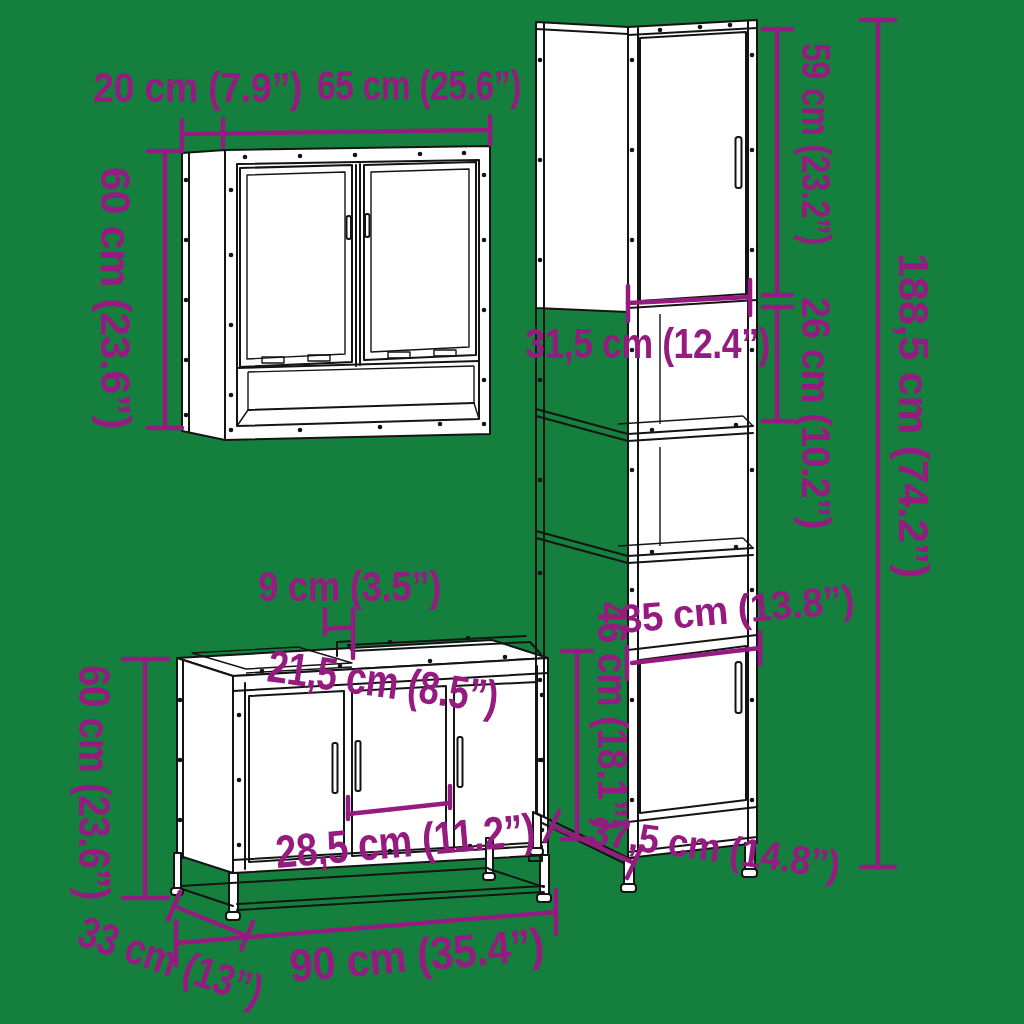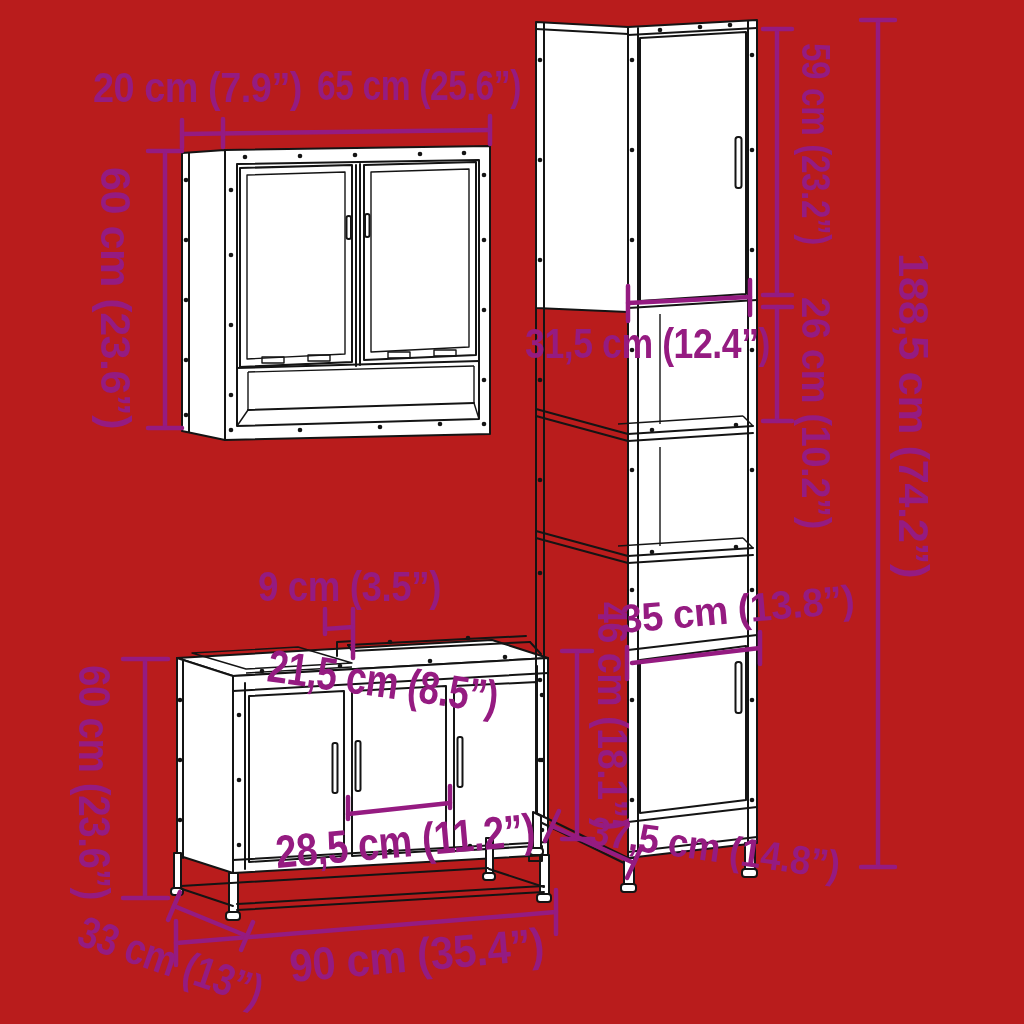--- a/index.html
+++ b/index.html
@@ -1,16 +1,16 @@
 <!DOCTYPE html>
 <html><head>
 <meta charset="utf-8">
 <style>
   html,body { margin:0; padding:0; background:#ffffff; }
-  .stage { position:relative; width:1024px; height:1024px; background:#b91c1c; overflow:hidden; }
+  .stage { position:relative; width:1024px; height:1024px; background:#15803d; overflow:hidden; }
   svg { display:block; }
   .inkfill { fill:#ffffff; stroke:#141414; stroke-width:2; stroke-linejoin:round; }
   .ink    { fill:none;    stroke:#141414; stroke-width:2; stroke-linejoin:round; stroke-linecap:round; }
   .thin   { fill:none;    stroke:#141414; stroke-width:1.4; stroke-linejoin:round; }
   .dot    { fill:#141414; stroke:none; }
   .dim    { fill:none; stroke:#951B81; stroke-width:4.5; stroke-linecap:round; }
   .dimtxt { fill:#951B81; font-family:"Liberation Sans", sans-serif; font-weight:bold; letter-spacing:-0.5px; }
 </style>
 </head>
 <body>

